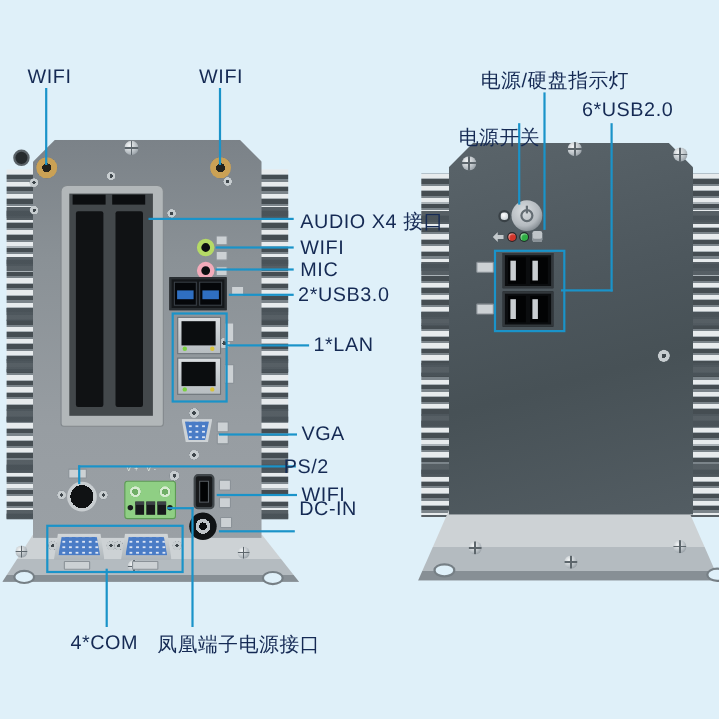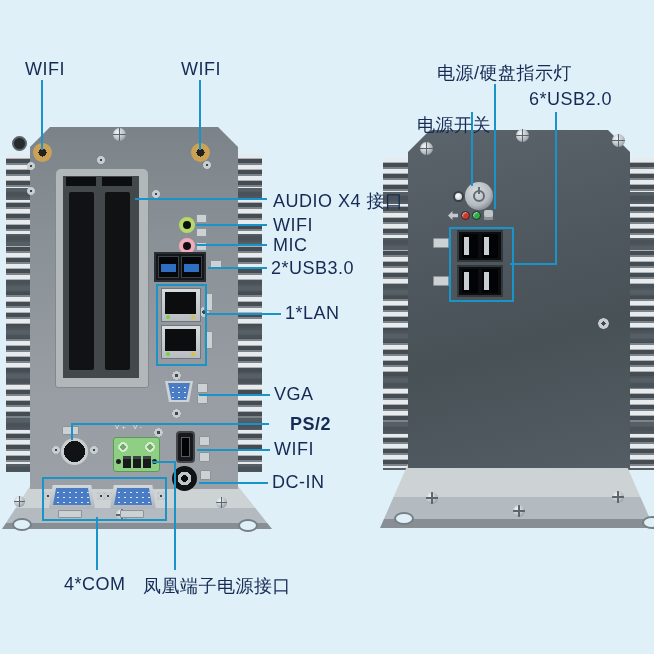--- a/index.html
+++ b/index.html
@@ -212,23 +212,23 @@
     <div class="lineh" style="left:510px;top:263px;width:47px;"></div>
 
     <div class="label" style="left:25px;top:59px;">WIFI</div>
     <div class="label" style="left:181px;top:59px;">WIFI</div>
     <div class="label" style="left:273px;top:189px;">AUDIO X4 接口</div>
     <div class="label" style="left:273px;top:215px;">WIFI</div>
     <div class="label" style="left:273px;top:235px;">MIC</div>
     <div class="label" style="left:271px;top:258px;">2*USB3.0</div>
     <div class="label" style="left:285px;top:303px;">1*LAN</div>
     <div class="label" style="left:274px;top:384px;">VGA</div>
-    <div class="label" style="left:290px;top:414px;font-weight:bold;">PS/2</div>
+    <div class="label" style="left:258px;top:414px;">PS/2</div>
     <div class="label" style="left:274px;top:439px;">WIFI</div>
-    <div class="label" style="left:272px;top:472px;">DC-IN</div>
+    <div class="label" style="left:272px;top:452px;">DC-IN</div>
     <div class="label" style="left:64px;top:574px;">4*COM</div>
     <div class="label" style="left:143px;top:574px;">凤凰端子电源接口</div>
     <div class="label" style="left:437px;top:61px;">电源/硬盘指示灯</div>
     <div class="label" style="left:417px;top:88px;margin-top:25px;">电源开关</div>
     <div class="label" style="left:529px;top:89px;">6*USB2.0</div>
   </div>
 
 </div>
 
 </body></html>

